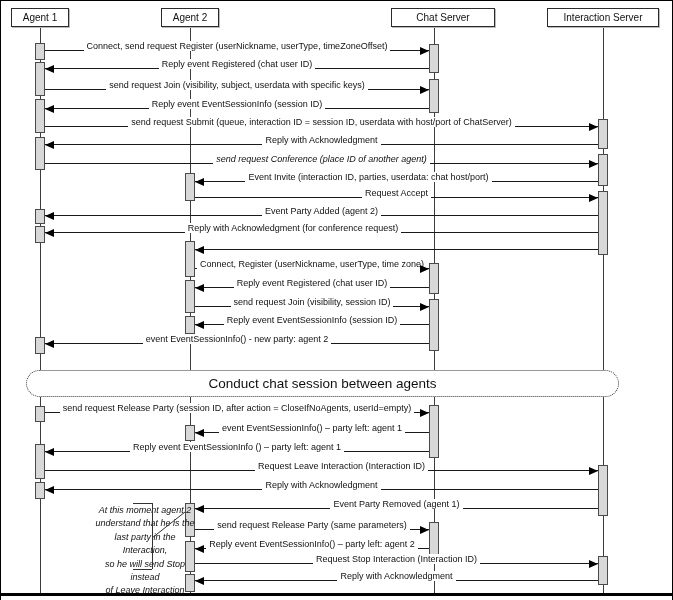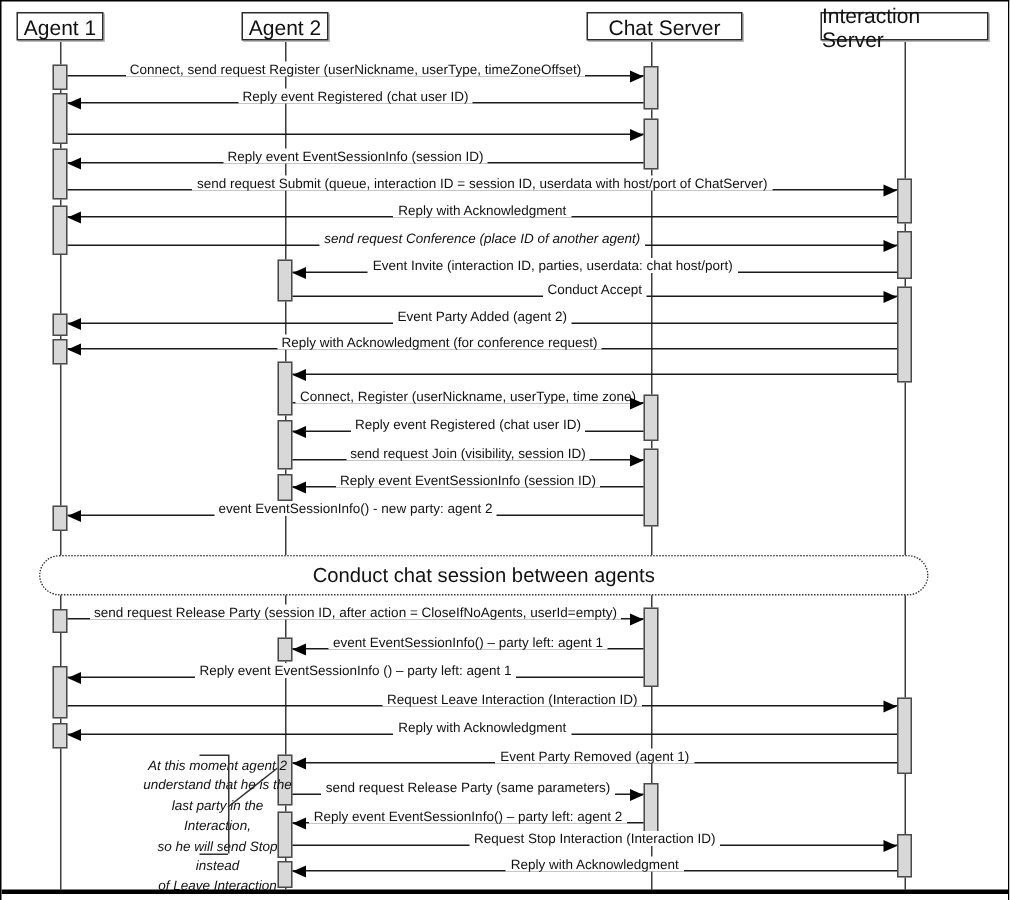--- a/index.html
+++ b/index.html
@@ -6,21 +6,21 @@
   .page{
     position:relative;width:673px;height:600px;background:#ffffff;
     font-family:"Liberation Sans",sans-serif;color:#111;
     border-left:1px solid #000;border-right:1px solid #000;border-top:1px solid #000;
     box-sizing:border-box;overflow:hidden;
   }
   .head-box{
     position:absolute;height:19px;border:1px solid #2b2b2b;background:#fff;
     box-shadow:1px 1px 0 #bbb;
     display:flex;align-items:center;justify-content:center;
-    font-size:14px;box-sizing:border-box;z-index:4;
+    font-size:10px;box-sizing:border-box;z-index:4;
   }
   .lifeline{position:absolute;width:1px;background:#3c3c3c;z-index:1;}
   .activation{position:absolute;width:8px;background:#d8d8d8;border:1px solid #4a4a4a;box-sizing:content-box;z-index:3;}
   .msg-line{position:absolute;height:1px;background:#1a1a1a;z-index:5;}
   .msg-label{
     position:absolute;font-size:9px;line-height:10px;height:10px;text-align:center;
     white-space:nowrap;z-index:6;color:#111;
   }
   .msg-label span{background:#fff;padding:0 3px;}
   .arrow-head{position:absolute;width:0;height:0;border-top:4px solid transparent;border-bottom:4px solid transparent;z-index:7;}
@@ -96,38 +96,39 @@
       <span>Conduct chat session between agents</span>
     </div>
     <div class="msg-line" style="left:44px;top:49px;width:384px;"></div>
     <div class="arrow-head arrow-right" style="left:419px;top:45.5px;"></div>
     <div class="msg-label" style="left:44px;top:40px;width:384px;"><span>Connect, send request Register (userNickname, userType, timeZoneOffset)</span></div>
     <div class="msg-line" style="left:44px;top:67px;width:384px;"></div>
     <div class="arrow-head arrow-left" style="left:44px;top:63.5px;"></div>
     <div class="msg-label" style="left:44px;top:58px;width:384px;"><span>Reply event Registered (chat user ID)</span></div>
     <div class="msg-line" style="left:44px;top:88px;width:384px;"></div>
     <div class="arrow-head arrow-right" style="left:419px;top:84.5px;"></div>
+    <div class="msg-label" style="left:44px;top:79px;width:384px;"><span>send request Join (visibility, subject, userdata with specific keys)</span></div>
     <div class="msg-line" style="left:44px;top:107px;width:384px;"></div>
     <div class="arrow-head arrow-left" style="left:44px;top:103.5px;"></div>
     <div class="msg-label" style="left:44px;top:98px;width:384px;"><span>Reply event EventSessionInfo (session ID)</span></div>
     <div class="msg-line" style="left:44px;top:125px;width:553px;"></div>
     <div class="arrow-head arrow-right" style="left:588px;top:121.5px;"></div>
     <div class="msg-label" style="left:44px;top:116px;width:553px;"><span>send request Submit (queue, interaction ID = session ID, userdata with host/port of ChatServer)</span></div>
     <div class="msg-line" style="left:44px;top:143px;width:553px;"></div>
     <div class="arrow-head arrow-left" style="left:44px;top:139.5px;"></div>
     <div class="msg-label" style="left:44px;top:134px;width:553px;"><span>Reply with Acknowledgment</span></div>
     <div class="msg-line" style="left:44px;top:162px;width:553px;"></div>
     <div class="arrow-head arrow-right" style="left:588px;top:158.5px;"></div>
     <div class="msg-label" style="left:44px;top:153px;width:553px;font-style:italic;"><span>send request Conference (place ID of another agent)</span></div>
     <div class="msg-line" style="left:194px;top:180px;width:403px;"></div>
     <div class="arrow-head arrow-left" style="left:194px;top:176.5px;"></div>
     <div class="msg-label" style="left:194px;top:171px;width:347px;text-align:center;"><span>Event Invite (interaction ID, parties, userdata: chat host/port)</span></div>
     <div class="msg-line" style="left:194px;top:196px;width:403px;"></div>
     <div class="arrow-head arrow-right" style="left:588px;top:192.5px;"></div>
-    <div class="msg-label" style="left:194px;top:187px;width:403px;"><span>Conduct Accept</span></div>
+    <div class="msg-label" style="left:194px;top:187px;width:403px;"><span>Request Accept</span></div>
     <div class="msg-line" style="left:44px;top:214px;width:553px;"></div>
     <div class="arrow-head arrow-left" style="left:44px;top:210.5px;"></div>
     <div class="msg-label" style="left:44px;top:205px;width:553px;"><span>Event Party Added (agent 2)</span></div>
     <div class="msg-line" style="left:44px;top:231px;width:553px;"></div>
     <div class="arrow-head arrow-left" style="left:44px;top:227.5px;"></div>
     <div class="msg-label" style="left:44px;top:222px;width:496px;"><span>Reply with Acknowledgment (for conference request)</span></div>
     <div class="msg-line" style="left:194px;top:248px;width:403px;"></div>
     <div class="arrow-head arrow-left" style="left:194px;top:244.5px;"></div>
     <div class="msg-line" style="left:194px;top:267px;width:234px;"></div>
     <div class="arrow-head arrow-right" style="left:419px;top:263.5px;"></div>

